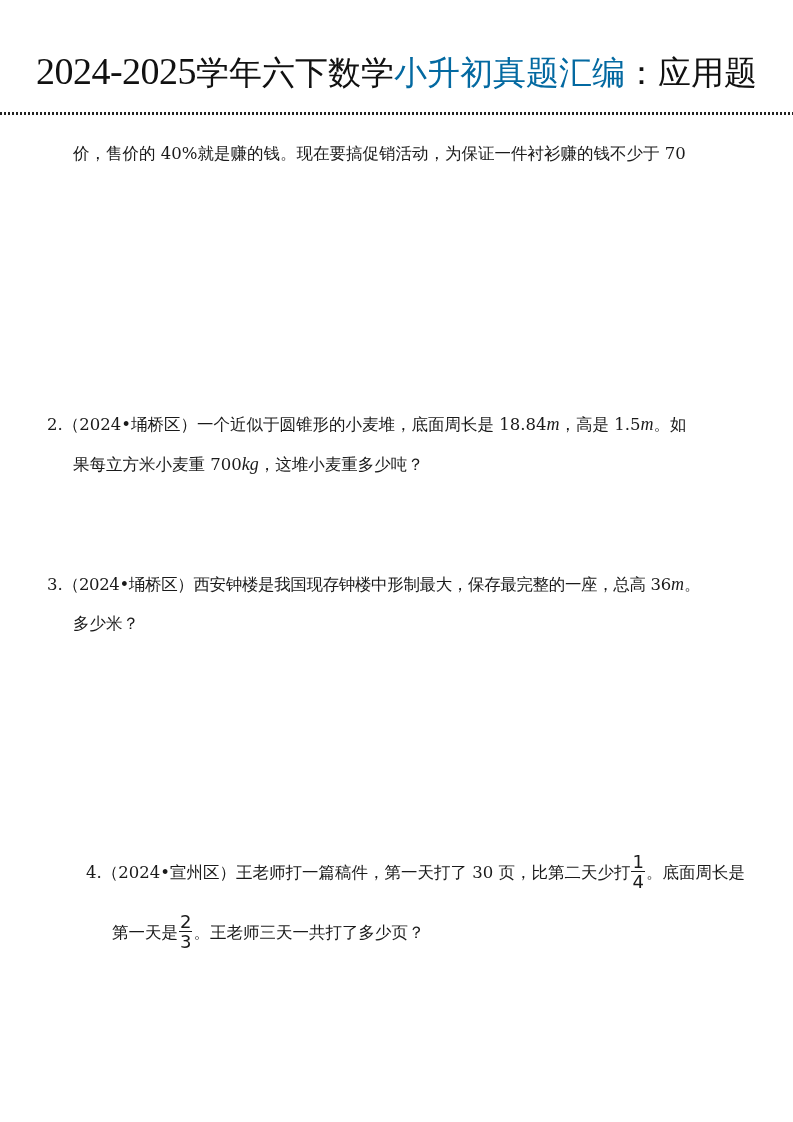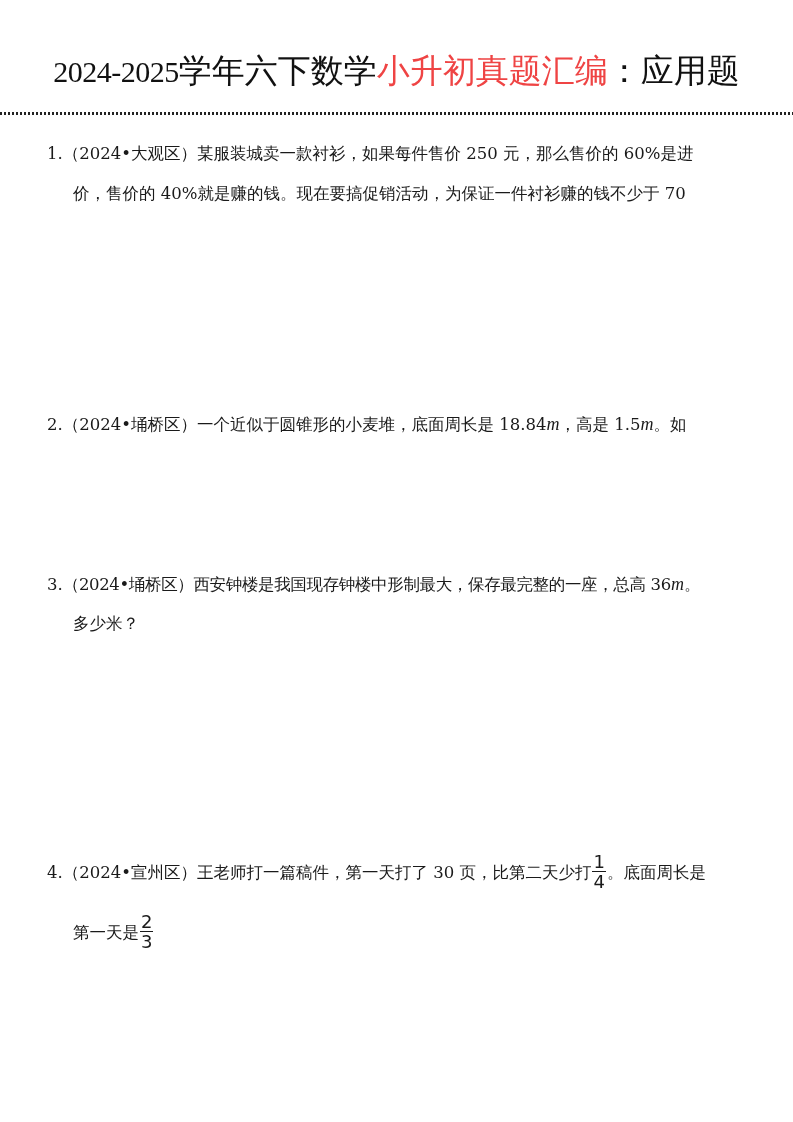--- a/index.html
+++ b/index.html
@@ -23,25 +23,25 @@
       text-align: center;
       font-size: 33px;
       line-height: 46px;
       font-weight: normal;
       white-space: nowrap;
       letter-spacing: 0px;
       color: #111111;
     }
     .title .year {
       font-family: "Liberation Serif", "DejaVu Serif", serif;
-      font-size: 30px;
+      font-size: 38px;
       letter-spacing: -0.5px;
     }
     .title .red {
-      color: #ef4444;
+      color: #0369a1;
     }
     .divider {
       position: absolute;
       left: 0;
       top: 112px;
       width: 793px;
       height: 3px;
       background-image: repeating-linear-gradient(
         to right,
         #222222 0px,
@@ -101,29 +101,29 @@
     }
   </style>
 </head>
 <body>
 
 <div class="title"><span class="year">2024-2025</span><span>学年六下数学</span><span class="red">小升初真题汇编</span><span>：应用题</span></div>
 
 <div class="divider"></div>
 
 <div class="question q1" style="top:134px;">
-  <div class="q-line"><span class="q-num">1.</span><span>（2024•大观区）某服装城卖一款衬衫，如果每件售价 250 元，那么售价的 60%是进</span></div>
   <div class="q-line indent">价，售价的 40%就是赚的钱。现在要搞促销活动，为保证一件衬衫赚的钱不少于 70</div>
 </div>
 
 <div class="question q2" style="top:404px;">
   <div class="q-line"><span class="q-num">2.</span><span>（2024•埇桥区）一个近似于圆锥形的小麦堆，底面周长是 18.84</span><span class="unit-italic">m</span><span>，高是 1.5</span><span class="unit-italic">m</span><span>。如</span></div>
+  <div class="q-line indent"><span>果每立方米小麦重 700</span><span class="unit-italic">kg</span><span>，这堆小麦重多少吨？</span></div>
 </div>
 
 <div class="question q3" style="top:564px;">
   <div class="q-line"><span class="q-num">3.</span><span style="letter-spacing:-0.35px;">（2024•埇桥区）西安钟楼是我国现存钟楼中形制最大，保存最完整的一座，总高 36</span><span class="unit-italic">m</span><span>。</span></div>
   <div class="q-line indent">多少米？</div>
 </div>
 
-<div class="question q4" style="top:843px;">
+<div class="question q4" style="top:843px;margin-left:39px;">
   <div class="q-line"><span class="q-num">4.</span><span>（2024•宣州区）王老师打一篇稿件，第一天打了 30 页，比第二天少打</span><span class="frac"><span class="num">1</span><span class="den">4</span></span><span>。底面周长是</span></div>
-  <div class="q-line indent"><span>第一天是</span><span class="frac"><span class="num">2</span><span class="den">3</span></span></div>
+  <div class="q-line indent"><span>第一天是</span><span class="frac"><span class="num">2</span><span class="den">3</span></span><span>。王老师三天一共打了多少页？</span></div>
 </div>
 
 </body></html>

